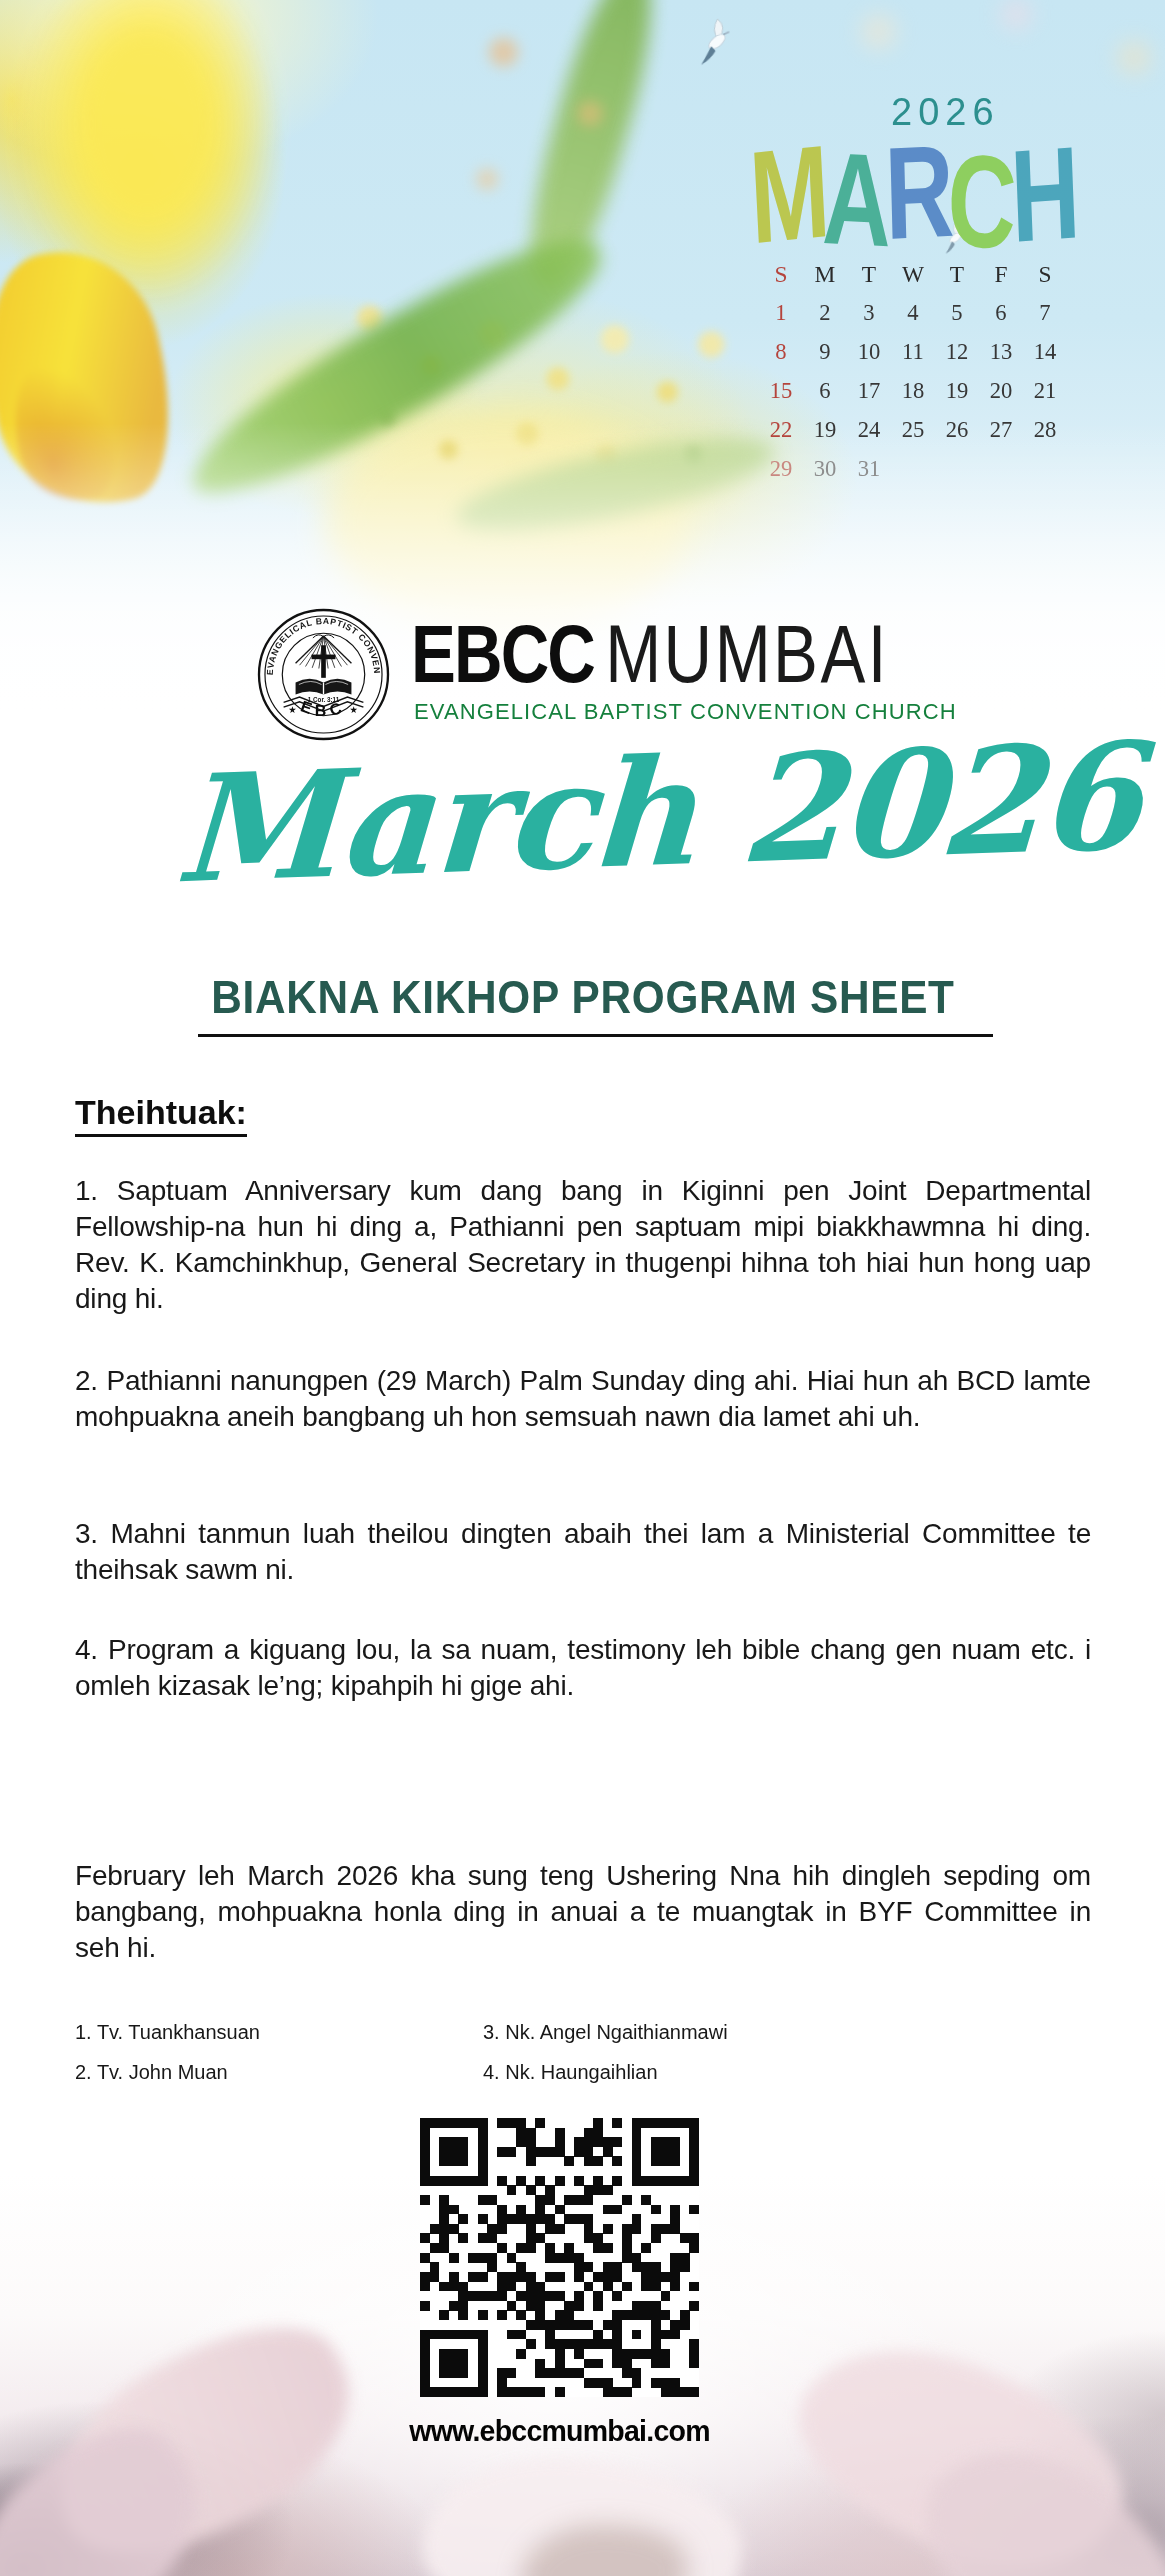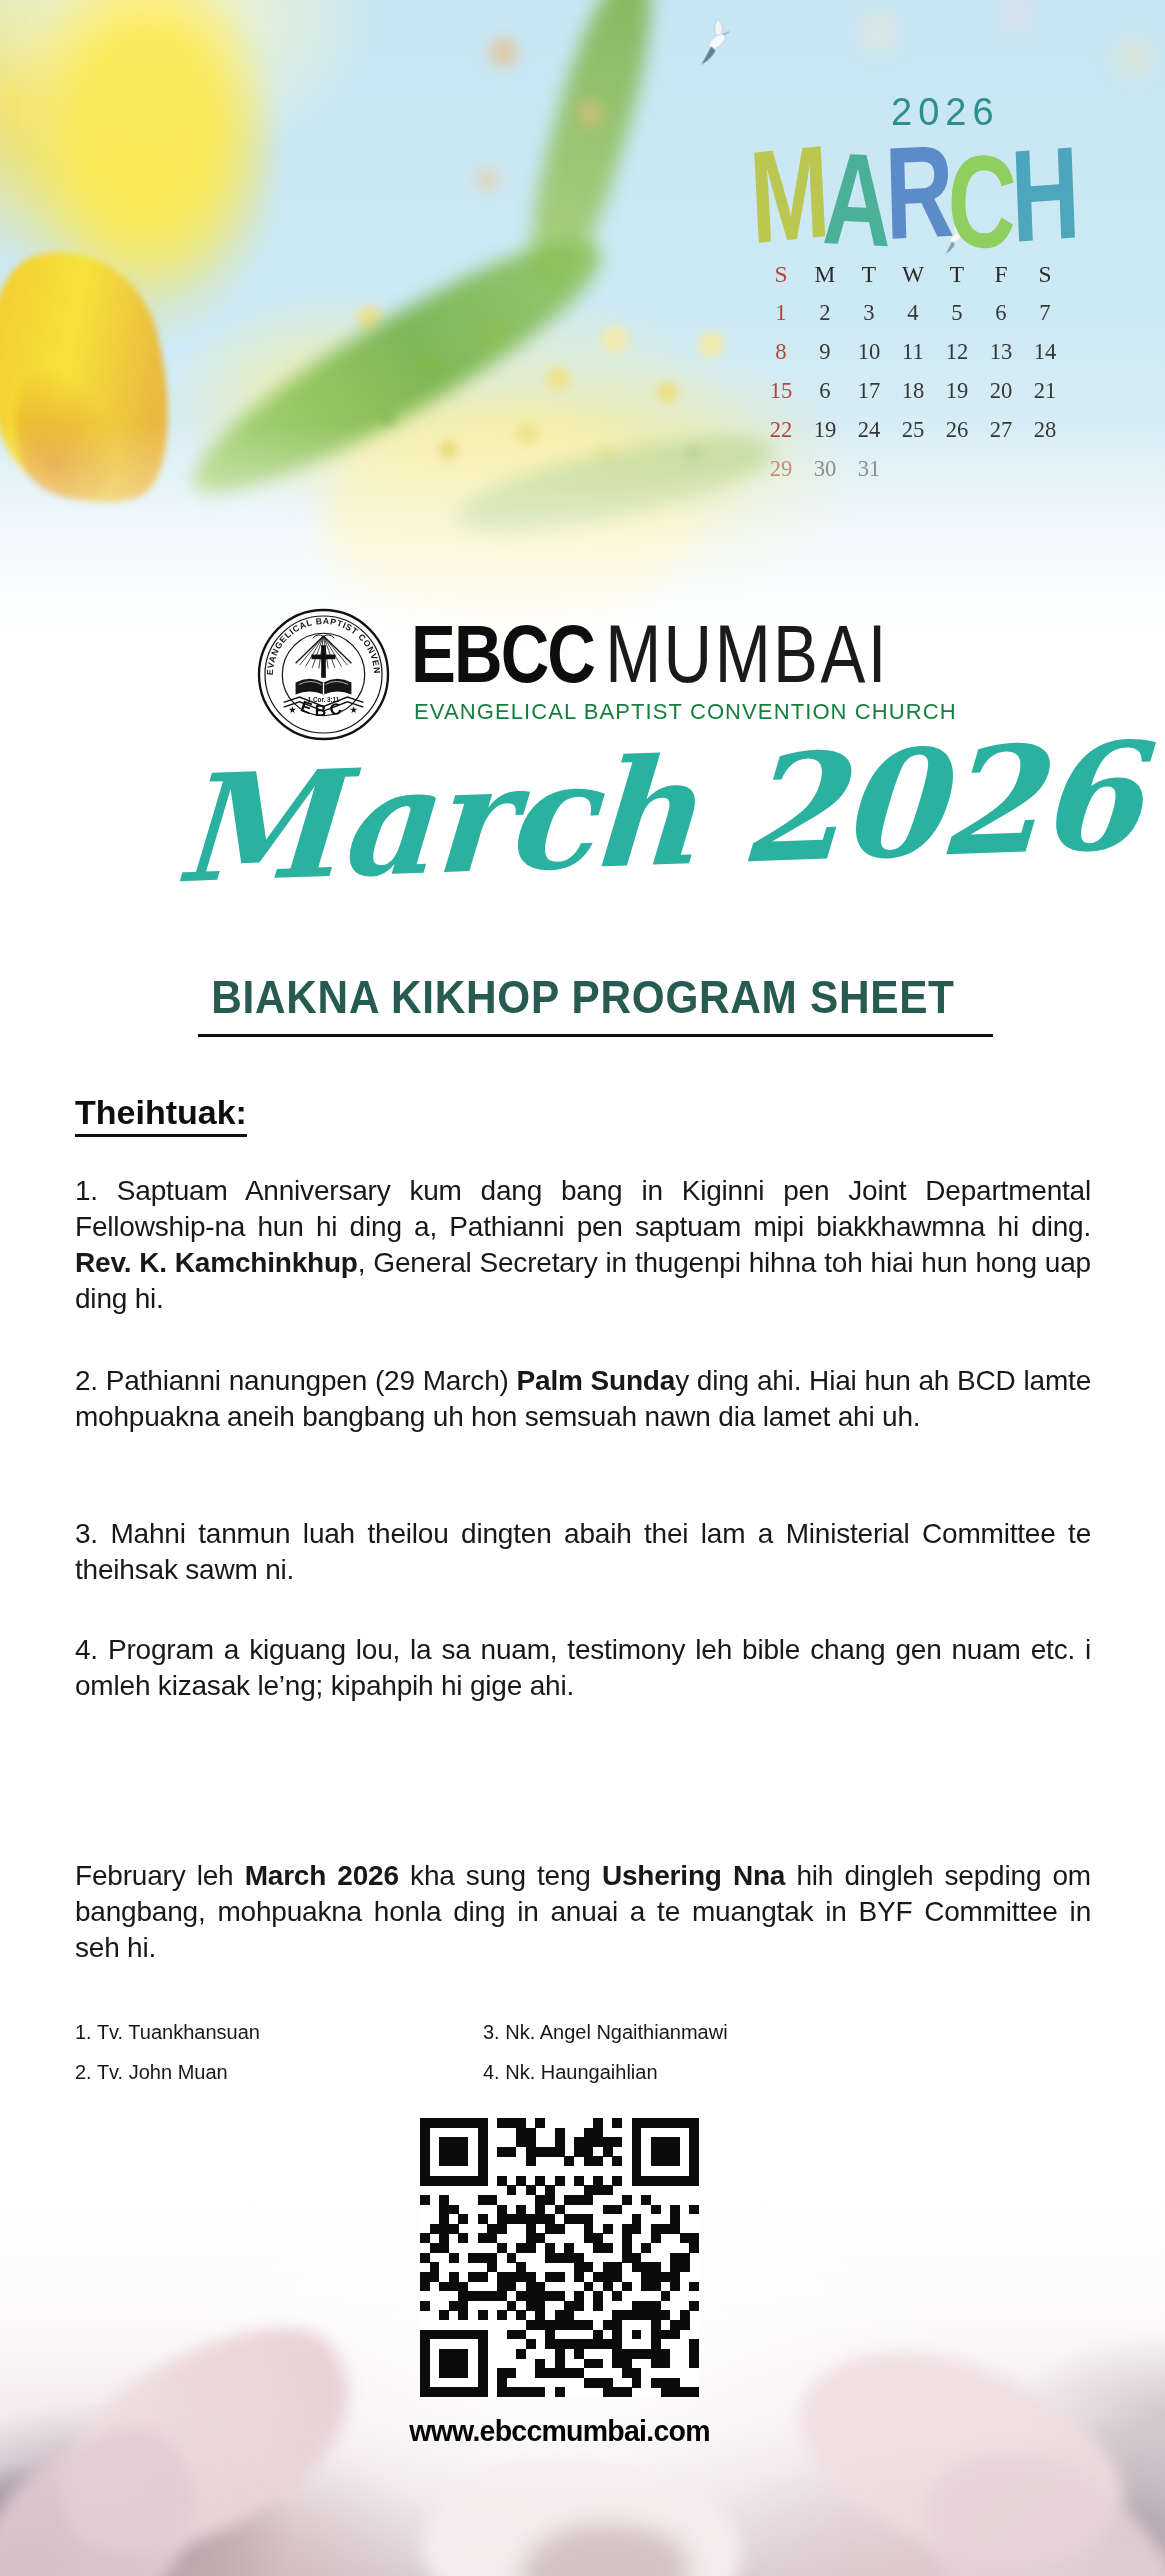--- a/index.html
+++ b/index.html
@@ -101,21 +101,21 @@
       transform:rotate(-2deg) skewX(-8deg);letter-spacing:-3px;}
   #sheet-heading{position:absolute;left:0;top:969px;width:1166px;text-align:center;z-index:2;
       font-size:47px;font-weight:800;letter-spacing:0.8px;color:var(--heading-green,#275a50);
       transform:scaleX(.9);}
   #heading-rule{position:absolute;left:198px;top:1034px;width:795px;height:3px;
       background:#101010;z-index:2;}
 
   
   .body-text{position:absolute;left:75px;width:1016px;z-index:2;font-size:28px;line-height:36px;
       text-align:justify;color:#181818;letter-spacing:-0.2px;font-stretch:condensed;}
-  .body-text b{font-weight:700;}
+  .body-text b{font-weight:400;}
   #note-label{position:absolute;left:75px;top:1093px;z-index:2;font-size:34px;font-weight:700;
       color:#0e0e0e;border-bottom:3px solid #0e0e0e;padding-bottom:2.3px;}
   #p1{top:1173px;} #p2{top:1363px;} #p3{top:1516px;} #p4{top:1632px;}
   #p5{top:1745px;padding-left:7.5px;} #intro{top:1858px;}
   .usher-col{position:absolute;top:2012px;z-index:2;font-size:20px;line-height:40px;color:#181818;}
   #usher-col1{left:75px;} #usher-col2{left:483px;}
 
   
   #qr-wrap{position:absolute;left:420px;top:2118px;width:279px;height:279px;z-index:3;background:#fff;}
   #website{position:absolute;left:397px;top:2414px;width:325px;text-align:center;z-index:3;

